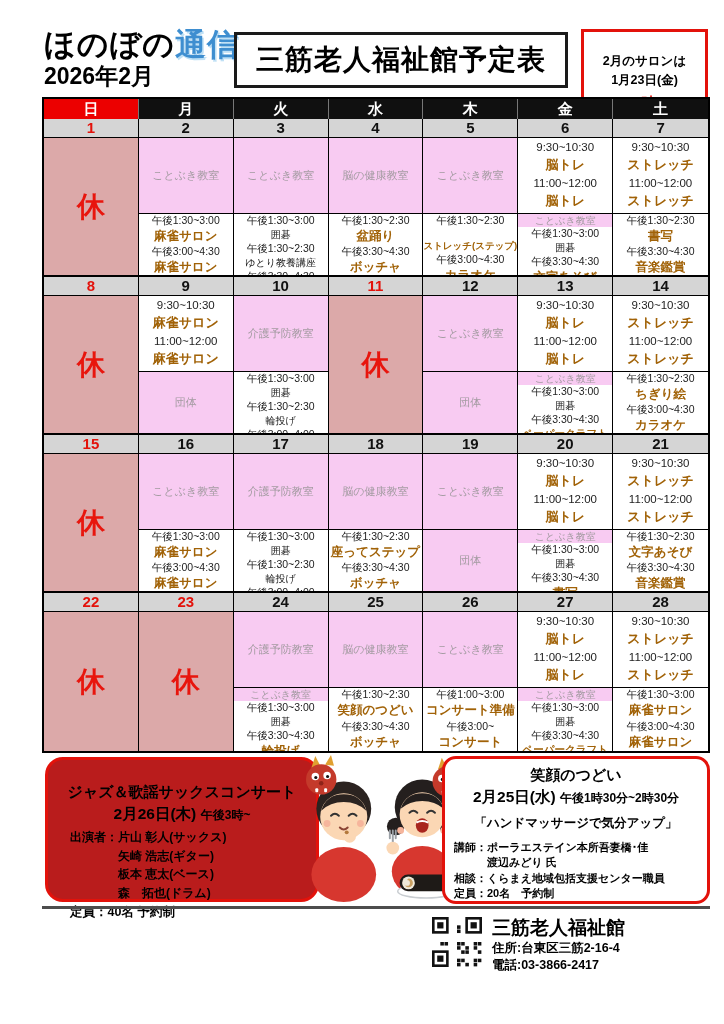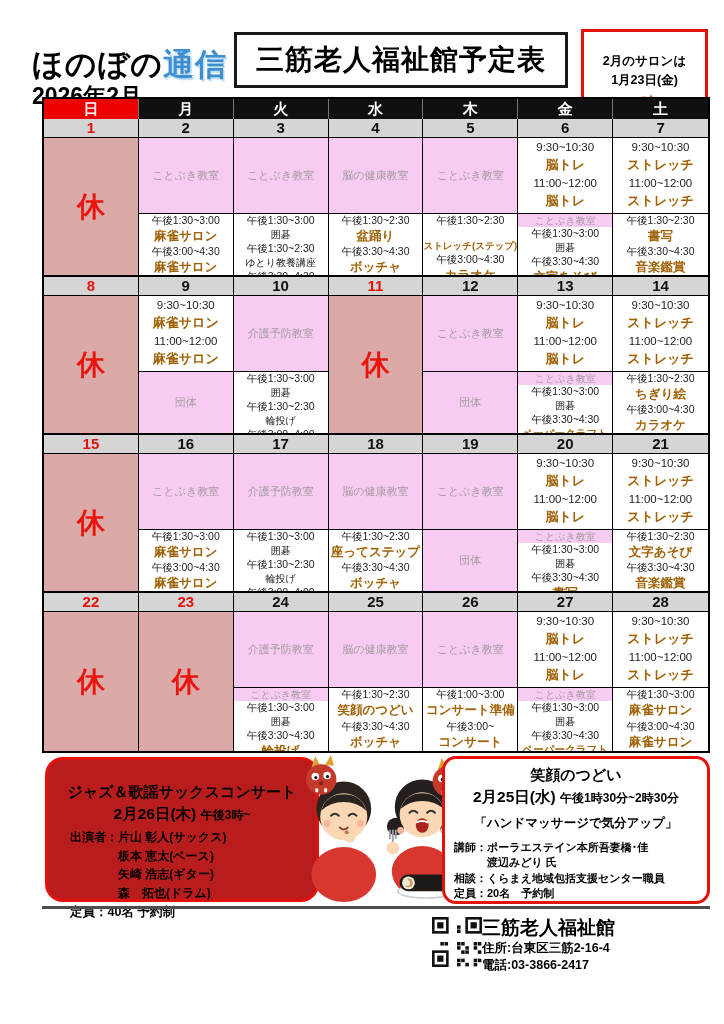--- a/index.html
+++ b/index.html
@@ -4,21 +4,21 @@
 <style>
   :root{
     --accent-red:#E3120B; --sunday-bg:#DCA9A9; --activity-pink:#F8CBF2;
     --date-row-gray:#D5D5D5; --logo-blue:#3E8ED0; --header-black:#101010;
   }
   *{margin:0;padding:0;box-sizing:border-box;}
   body{background:#888;font-family:"Liberation Sans","DejaVu Sans",sans-serif;}
   .page{position:relative;width:724px;height:1024px;background:#fff;margin:0 auto;overflow:hidden;}
 
   
-  .masthead{position:absolute;left:32px;top:28px;margin-top:20px;}
+  .masthead{position:absolute;left:44px;top:28px;}
   .logo{font-size:31px;font-weight:bold;letter-spacing:1px;line-height:34px;}
   .logo .accent{color:var(--logo-blue);text-shadow:1.5px 1.5px 0 #BFE0F5;}
   .month{font-size:23px;font-weight:bold;line-height:28px;}
   .title-box{position:absolute;left:234px;top:32px;width:334px;height:56px;border:3px solid #1a1a1a;
     display:flex;align-items:center;justify-content:center;font-size:28px;font-weight:bold;letter-spacing:1px;}
   .notice-box{position:absolute;left:581px;top:29px;width:127px;border:3px solid var(--accent-red);
     padding:20px 2px;text-align:center;font-size:12.5px;font-weight:bold;line-height:1.55;}
   .notice-box .big-red{color:var(--accent-red);font-size:15px;}
 
   
@@ -66,21 +66,21 @@
   .chars{position:absolute;left:298px;top:750px;width:168px;height:152px;}
   .event-right{position:absolute;left:442px;top:756px;width:268px;height:148px;border:3px solid var(--accent-red);
     border-radius:14px;padding:7px 9px;background:#fff;}
   .ev-title2{text-align:center;font-size:15px;font-weight:bold;}
   .ev-sub{text-align:center;font-size:12.5px;font-weight:bold;margin:7px 0 8px;}
   .detail-line{font-size:11px;font-weight:bold;line-height:1.4;white-space:pre;}
 
   .divider{position:absolute;left:42px;top:906px;width:668px;height:3px;background:#4d4d4d;}
 
   
-  .footer{position:absolute;left:432px;top:917px;display:flex;align-items:flex-start;}
+  .footer{position:absolute;left:432px;top:917px;display:flex;gap:10px;align-items:flex-start;}
   .qr{width:50px;height:50px;}
   .fname{font-size:19px;font-weight:bold;line-height:1.2;}
   .fline{font-size:12.5px;font-weight:bold;line-height:1.35;}
 </style>
 </head>
 <body>
 
 <div class="page">
 
   <div class="masthead">
@@ -425,22 +425,22 @@
   <div class="event-left">
     <div class="ev-title">ジャズ＆歌謡サックスコンサート</div>
     <div class="ev-date-row">
       <span class="ev-date">2月26日(木)</span>
       <span class="ev-time">午後3時~</span>
     </div>
     <div class="performers">
       <div>出演者：</div>
       <div class="names">
         <div>片山 彰人(サックス)</div>
+        <div>矢崎 浩志(ギター)</div>
         <div>板本 恵太(ベース)</div>
-        <div>矢崎 浩志(ギター)</div>
         <div>森　拓也(ドラム)</div>
       </div>
     </div>
     <div class="ev-cap">定員：40名 予約制</div>
   </div>
 
   <div class="chars">
     <svg width="168" height="152" viewBox="0 0 170 155">
 
       <ellipse cx="46" cy="127" rx="33" ry="28" fill="#D7372F"></ellipse>

